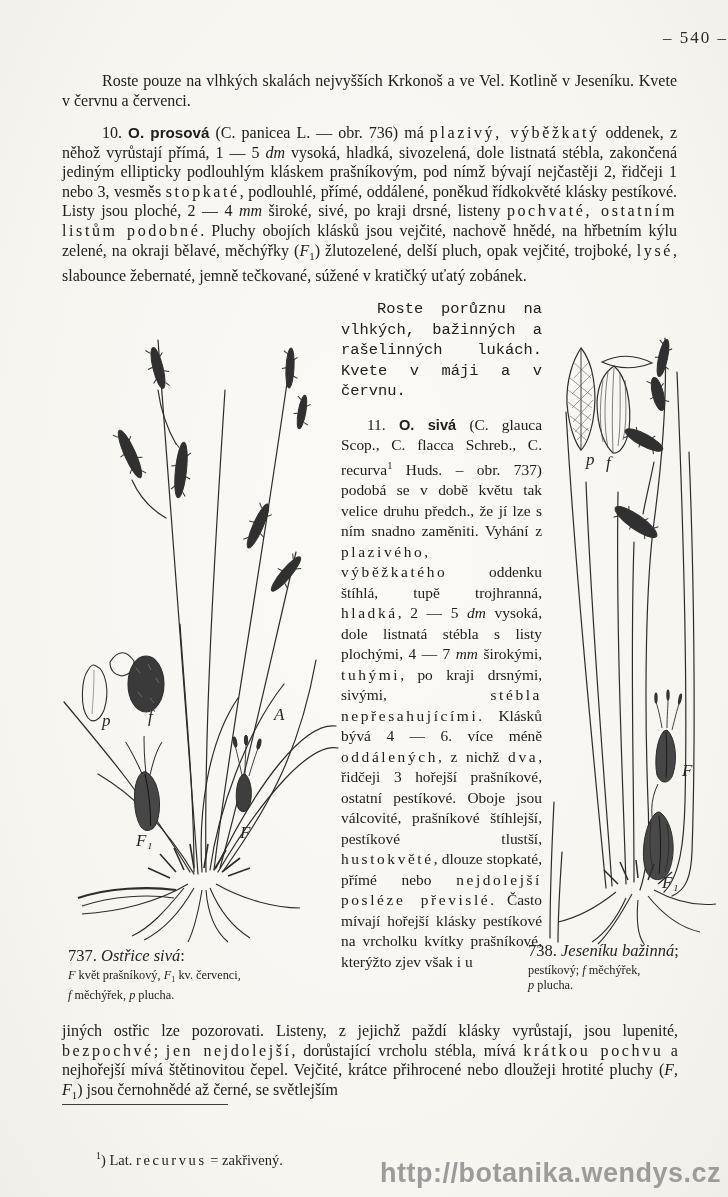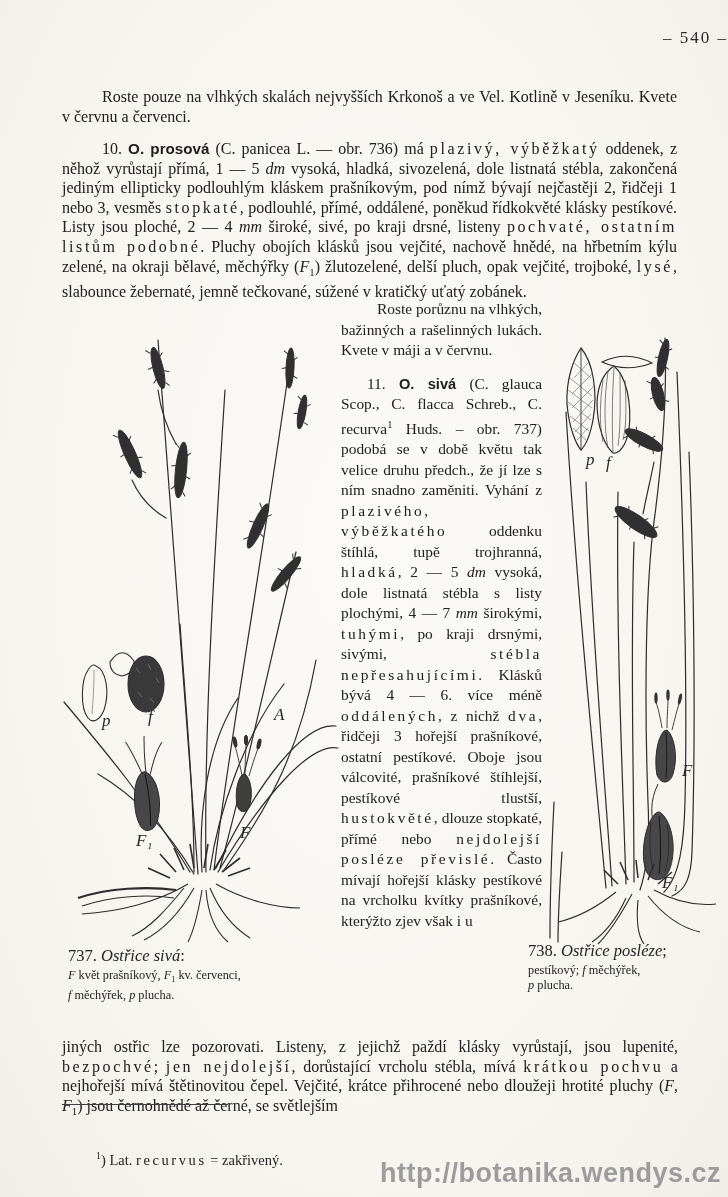--- a/index.html
+++ b/index.html
@@ -6,27 +6,27 @@
   .page{
     position:relative;width:728px;height:1197px;margin:0 auto;
     background:#f7f6f2;
     background-image:radial-gradient(ellipse at 50% 45%, #fbfaf7 0%, #f6f5f0 70%, #efeee9 100%);
     font-family:"Liberation Serif","DejaVu Serif",serif;
     color:#1d1d1d;overflow:hidden;
   }
   .pageno{position:absolute;top:28px;left:0;right:0;text-align:right;
     font-size:17px;letter-spacing:2px;color:#2a2a2a;}
   .para{position:absolute;text-align:justify;font-size:16px;line-height:19.6px;
-    color:#202020;margin-top:16px;}
+    color:#202020;}
   #p-intro{left:62px;top:71px;width:615px;text-indent:40px;}
   #p-sp10{left:62px;top:123px;width:615px;text-indent:40px;}
   .midcol{position:absolute;left:341px;top:299px;width:201px;height:722px;}
   .midcol p{margin:0;text-align:justify;font-size:15.4px;line-height:20.5px;color:#202020;}
   .midcol p + p{margin-top:13px;}
-  #p-col-a{text-indent:36px;}
+  #p-col-a{text-indent:36px;font-family:Liberation Mono, monospace;}
   #p-col-b{text-indent:26px;}
   #p-bottom{left:62px;top:1021px;width:616px;}
   .caption{position:absolute;color:#242424;}
   #cap737{left:68px;top:946px;width:270px;}
   #cap738{left:528px;top:941px;width:198px;}
   .cap-title{font-size:16.5px;margin:0 0 2px 0;}
   .cap-legend{font-size:12.3px;line-height:15.2px;margin:0;}
   .fnrule{position:absolute;left:62px;top:1104px;width:166px;border-top:1.5px solid #3d3d3d;}
   .footnote{position:absolute;left:96px;top:1150px;font-size:14.5px;color:#222;text-align:center;}
   .watermark{position:absolute;top:1158px;right:7px;
@@ -249,21 +249,21 @@
     </g>
   </svg>
 
   <div class="caption" id="cap737">
     <p class="cap-title"><span>737. </span><span class="i">Ostřice sivá</span><span>:</span></p>
     <p class="cap-legend"><span class="i">F</span><span> květ prašníkový, </span><span class="i">F</span><span class="sub">1</span><span> kv. červenci,</span></p>
     <p class="cap-legend"><span class="i">f</span><span> měchýřek, </span><span class="i">p</span><span> plucha.</span></p>
   </div>
 
   <div class="caption" id="cap738">
-    <p class="cap-title"><span>738. </span><span class="i">Ostřice posléze</span><span>;</span></p>
+    <p class="cap-title"><span>738. </span><span class="i">Jeseníku bažinná</span><span>;</span></p>
     <p class="cap-legend"><span>pestíkový; </span><span class="i">f</span><span> měchýřek,</span></p>
     <p class="cap-legend"><span class="i">p</span><span> plucha.</span></p>
   </div>
 
   <div class="para" id="p-bottom"><span>jiných ostřic lze pozorovati. Listeny, z jejichž paždí klásky vyrůstají, jsou lupenité, </span><span class="sp">bezpochvé</span><span>; </span><span class="sp">jen nejdolejší</span><span>, dorůstající vrcholu stébla, mívá </span><span class="sp">krátkou pochvu</span><span> a nejhořejší mívá štětinovitou čepel.  Vejčité, krátce přihrocené nebo dloužeji hrotité pluchy (</span><span class="i">F</span><span>, </span><span class="i">F</span><span class="sub">1</span><span>) jsou černohnědé až černé, se světlejším</span></div>
 
   <div class="fnrule"></div>
   <div class="footnote"><span class="sup">1</span><span>) Lat. </span><span class="sp">recurvus</span><span> = zakřivený.</span></div>
 
   <div class="watermark">http://botanika.wendys.cz</div>

